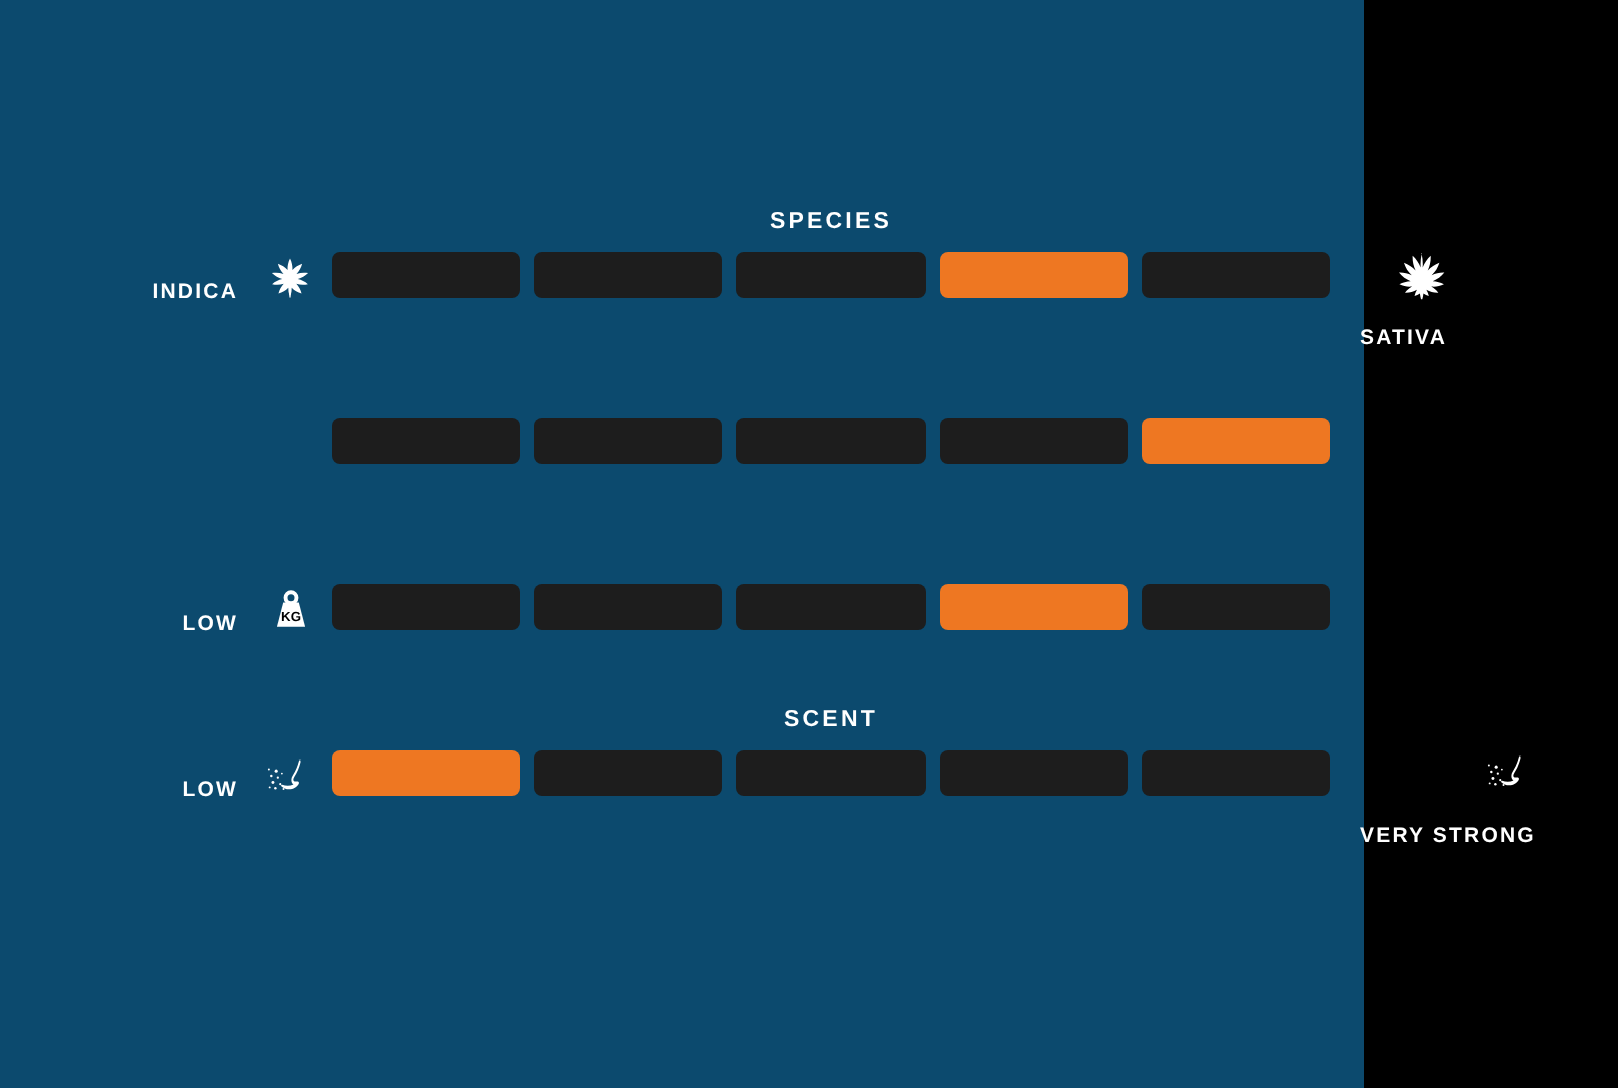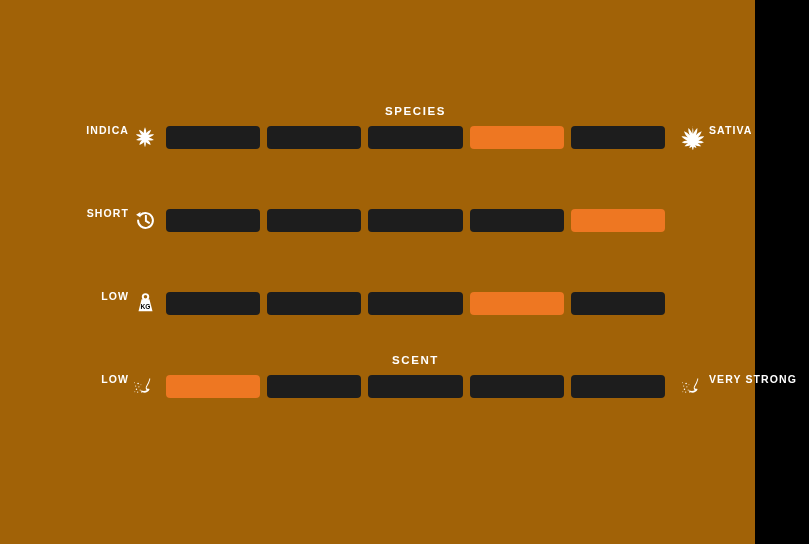--- a/index.html
+++ b/index.html
@@ -12,23 +12,23 @@
     width: 809px;
     height: 544px;
     overflow: hidden;
     font-family: "Liberation Sans", sans-serif;
     color: #ffffff;
     -webkit-font-smoothing: antialiased;
   }
 
   #app {
     position: relative;
-    width: 755px;
+    width: 682px;
     height: 544px;
-    background: #a16207;
+    background: #0c4a6e;
   }
 
   .rows {
     position: absolute;
     top: 96px;
     left: 0;
     width: 809px;
   }
 
   .attr-row {
@@ -52,31 +52,32 @@
     white-space: nowrap;
     text-transform: uppercase;
   }
 
   
   .end-cap {
     position: absolute;
     top: 28px;
     height: 28px;
     display: flex;
-    align-items: flex-start;
-    gap: 3px;
+    align-items: flex-end;
+    gap: 13px;
     white-space: nowrap;
   }
   .end-cap.left {
     right: 651px;
     justify-content: flex-end;
   }
   .end-cap.right {
     left: 680px;
     justify-content: flex-start;
+    flex-direction: column;
   }
   .cap-label {
     font-size: 10.5px;
     font-weight: bold;
     letter-spacing: 1.1px;
     color: #ffffff;
     text-transform: uppercase;
   }
   .cap-icon {
     width: 26px;
@@ -145,32 +146,20 @@
               <path d="M31.2 48h1.6v10h-1.6z"></path>
             </g>
           </svg>
         </span>
         <span class="cap-label">SATIVA</span>
       </div>
     </div>
 
     <div class="attr-row">
 
-      <div class="end-cap left">
-        <span class="cap-label">SHORT</span>
-        <span class="cap-icon">
-          <svg viewBox="0 0 64 64" width="25" height="25" aria-hidden="true">
-            <g fill="none" stroke="#ffffff" stroke-width="5" stroke-linecap="round">
-              <path d="M13 32a19 19 0 1 0 5.6-13.5"></path>
-              <path d="M33 20v13l8 5"></path>
-            </g>
-            <path d="M19 10 L19 24 L8 17 Z" fill="#ffffff"></path>
-          </svg>
-        </span>
-      </div>
 
       <div class="meter">
         <div class="seg" style="background: rgb(29, 29, 29);"></div>
         <div class="seg" style="background: rgb(29, 29, 29);"></div>
         <div class="seg" style="background: rgb(29, 29, 29);"></div>
         <div class="seg" style="background: rgb(29, 29, 29);"></div>
         <div class="seg on" style="background: rgb(238, 119, 34);"></div>
       </div>
 
     </div>

